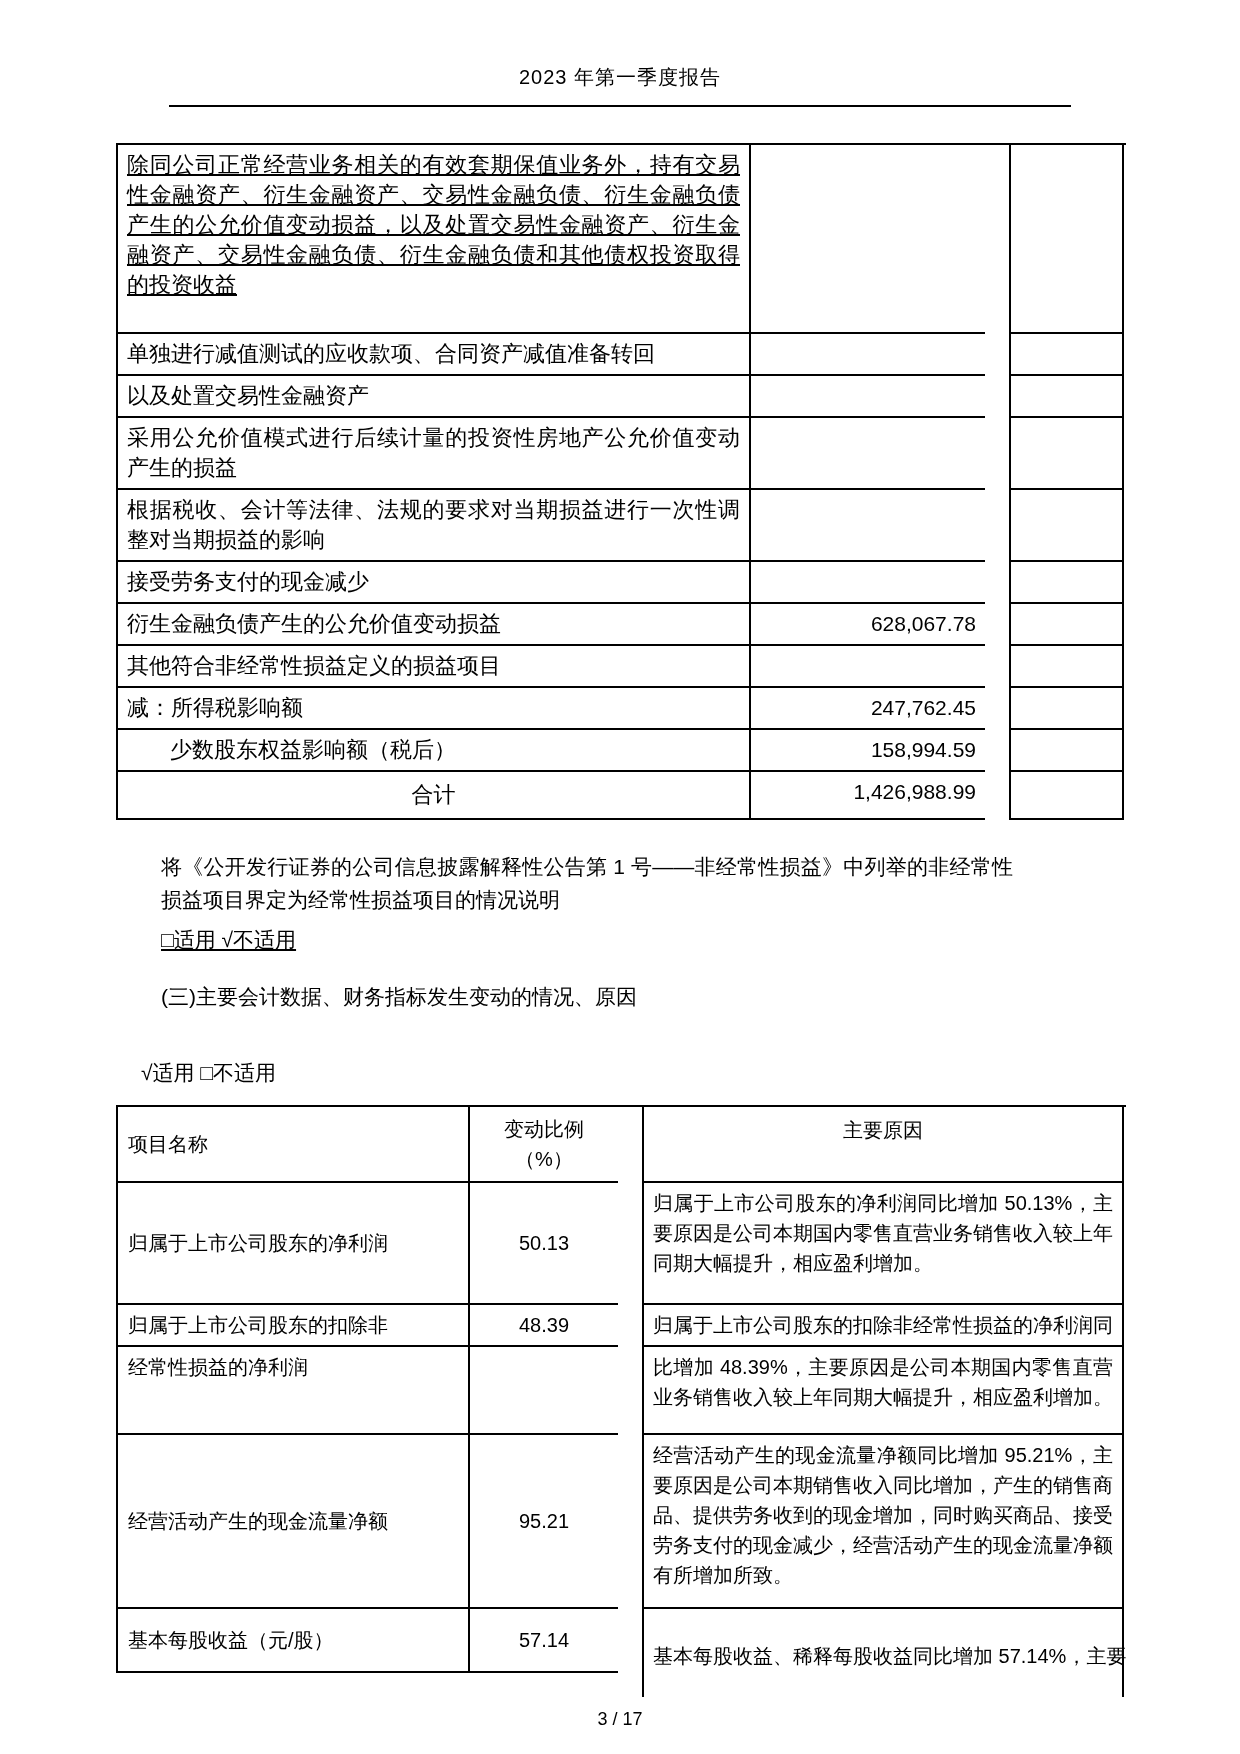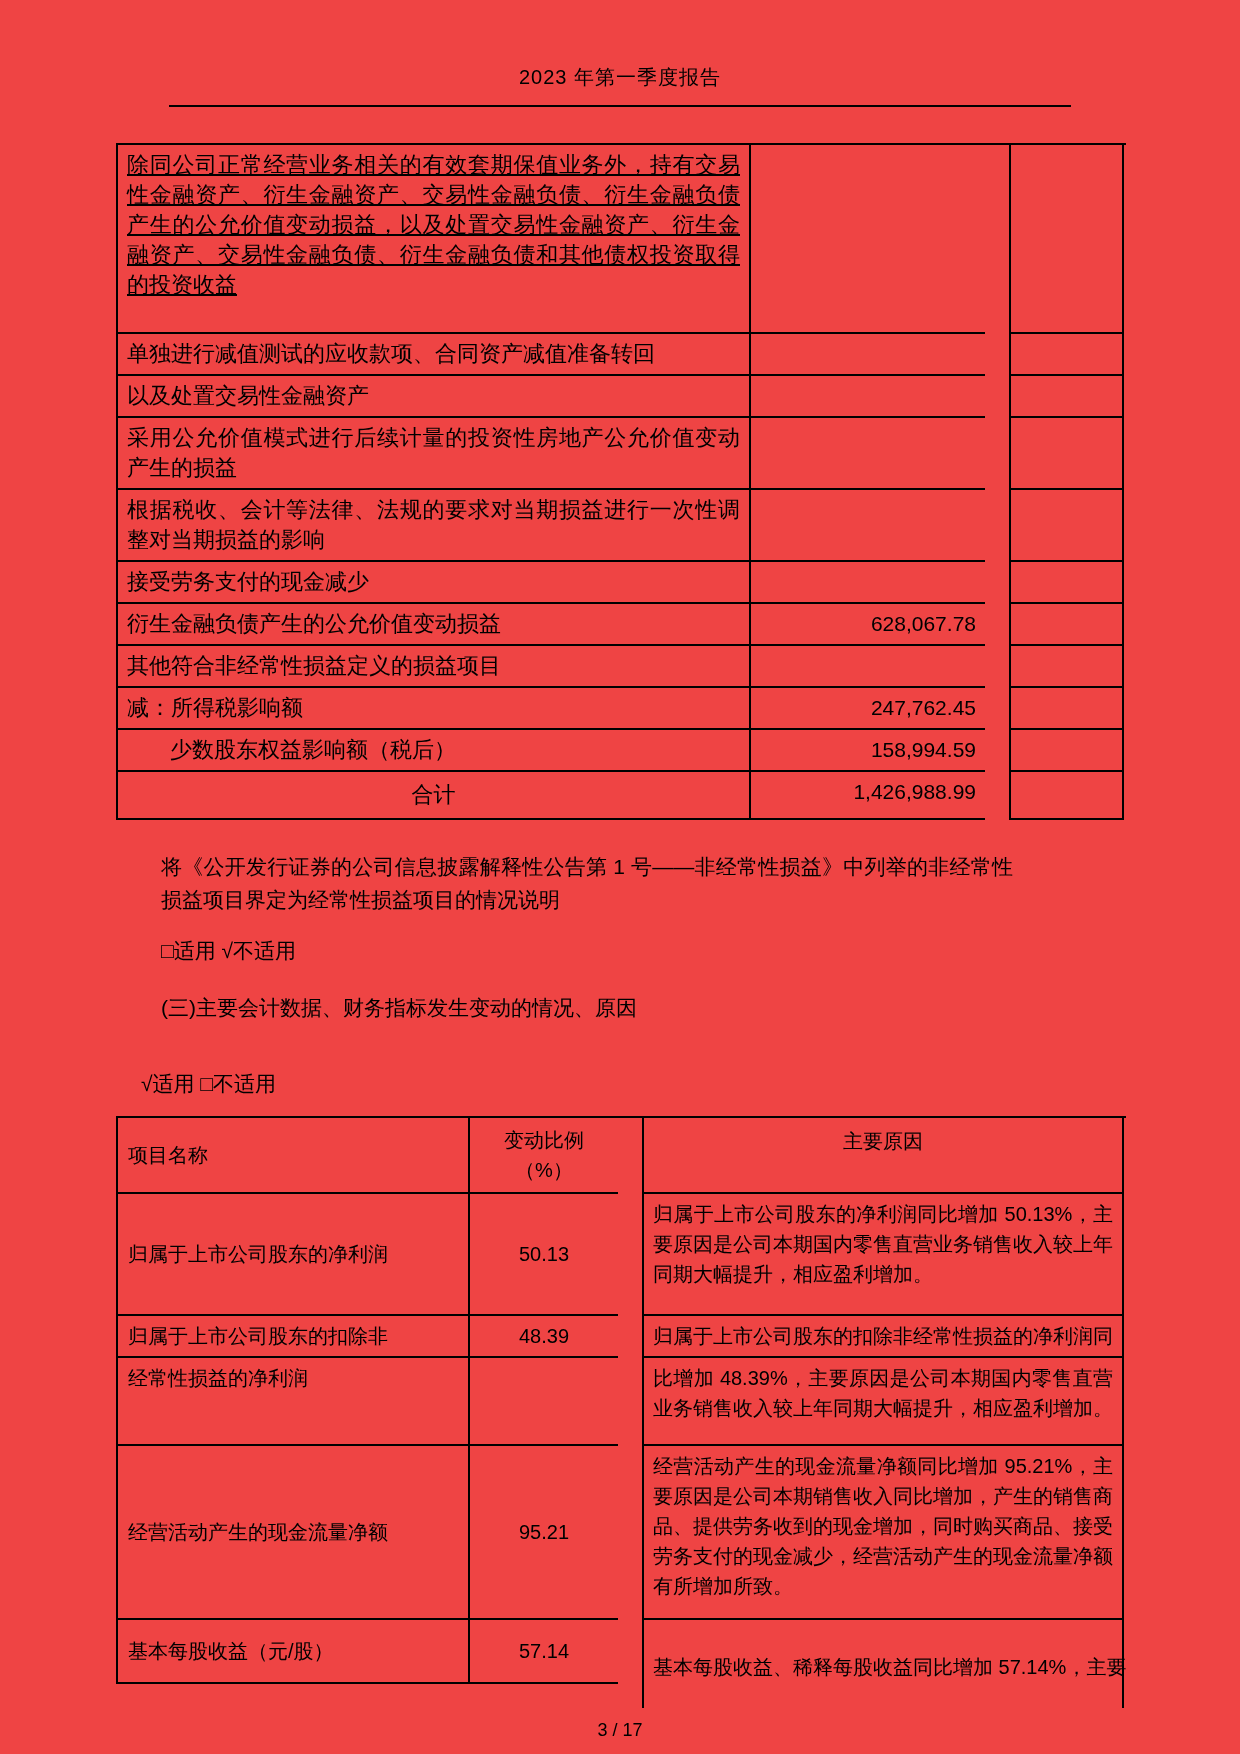--- a/index.html
+++ b/index.html
@@ -1,18 +1,18 @@
 <!DOCTYPE html>
 <html><head>
 <meta charset="utf-8">
 <style>
   * { box-sizing: border-box; margin: 0; padding: 0; }
   html, body { background: #e8e8e8; }
   .page {
-    width: 1240px; height: 1754px; margin: 0 auto; background: #ef4444;
+    width: 1240px; height: 1754px; margin: 0 auto; background: #ffffff;
     color: #000; font-family: "Liberation Sans", sans-serif; position: relative;
     overflow: hidden;
   }
   .doc-header { padding-top: 64px; text-align: center; font-size: 20px; letter-spacing: 1px; }
   .header-rule { width: 902px; height: 2px; background: #000; margin: 14px 0 0 169px; }
 
   
   .gtable { border-top: 2px solid #000; }
   .grow { display: grid; }
   .cell { border-left: 2px solid #000; border-bottom: 2px solid #000; display: flex; }
@@ -28,21 +28,21 @@
   #t1 .t1-value span { text-align: right; }
   #t1 .grow:nth-child(1) .t1-item { padding-bottom: 32px; text-decoration: underline; }
   #t1 .grow:nth-child(10) .t1-item { padding-left: 52px; }
   #t1 .grow:nth-child(11) { min-height: 48px; }
   #t1 .grow:nth-child(11) .t1-item { justify-content: center; align-items: center; }
   #t1 .grow:nth-child(11) .t1-item span { text-align: center; }
 
   
   .notes { margin: 30px 0 0 161px; width: 852px; font-size: 21px; }
   .note-p { line-height: 33px; text-align: justify; }
-  .applicable1 { margin-top: 18px; }
+  .applicable1 { margin-top: 7px; text-decoration: underline; }
   .section-title { margin-top: 24px; }
   .applicable2 { margin-top: 43px; margin-left: -20px; }
 
   
   #t2 { margin: 16px 0 0 116px; width: 1010px; }
   #t2 .grow { grid-template-columns: 352px 150px 506px; }
   #t2 .cell { font-size: 20px; line-height: 30px; }
   .t2-item, .t2h-item { padding: 5px 10px; align-items: center; }
   .t2-ratio, .t2h-ratio { padding: 5px; align-items: center; justify-content: center; }
   .t2-ratio span, .t2h-ratio span { text-align: center; }

